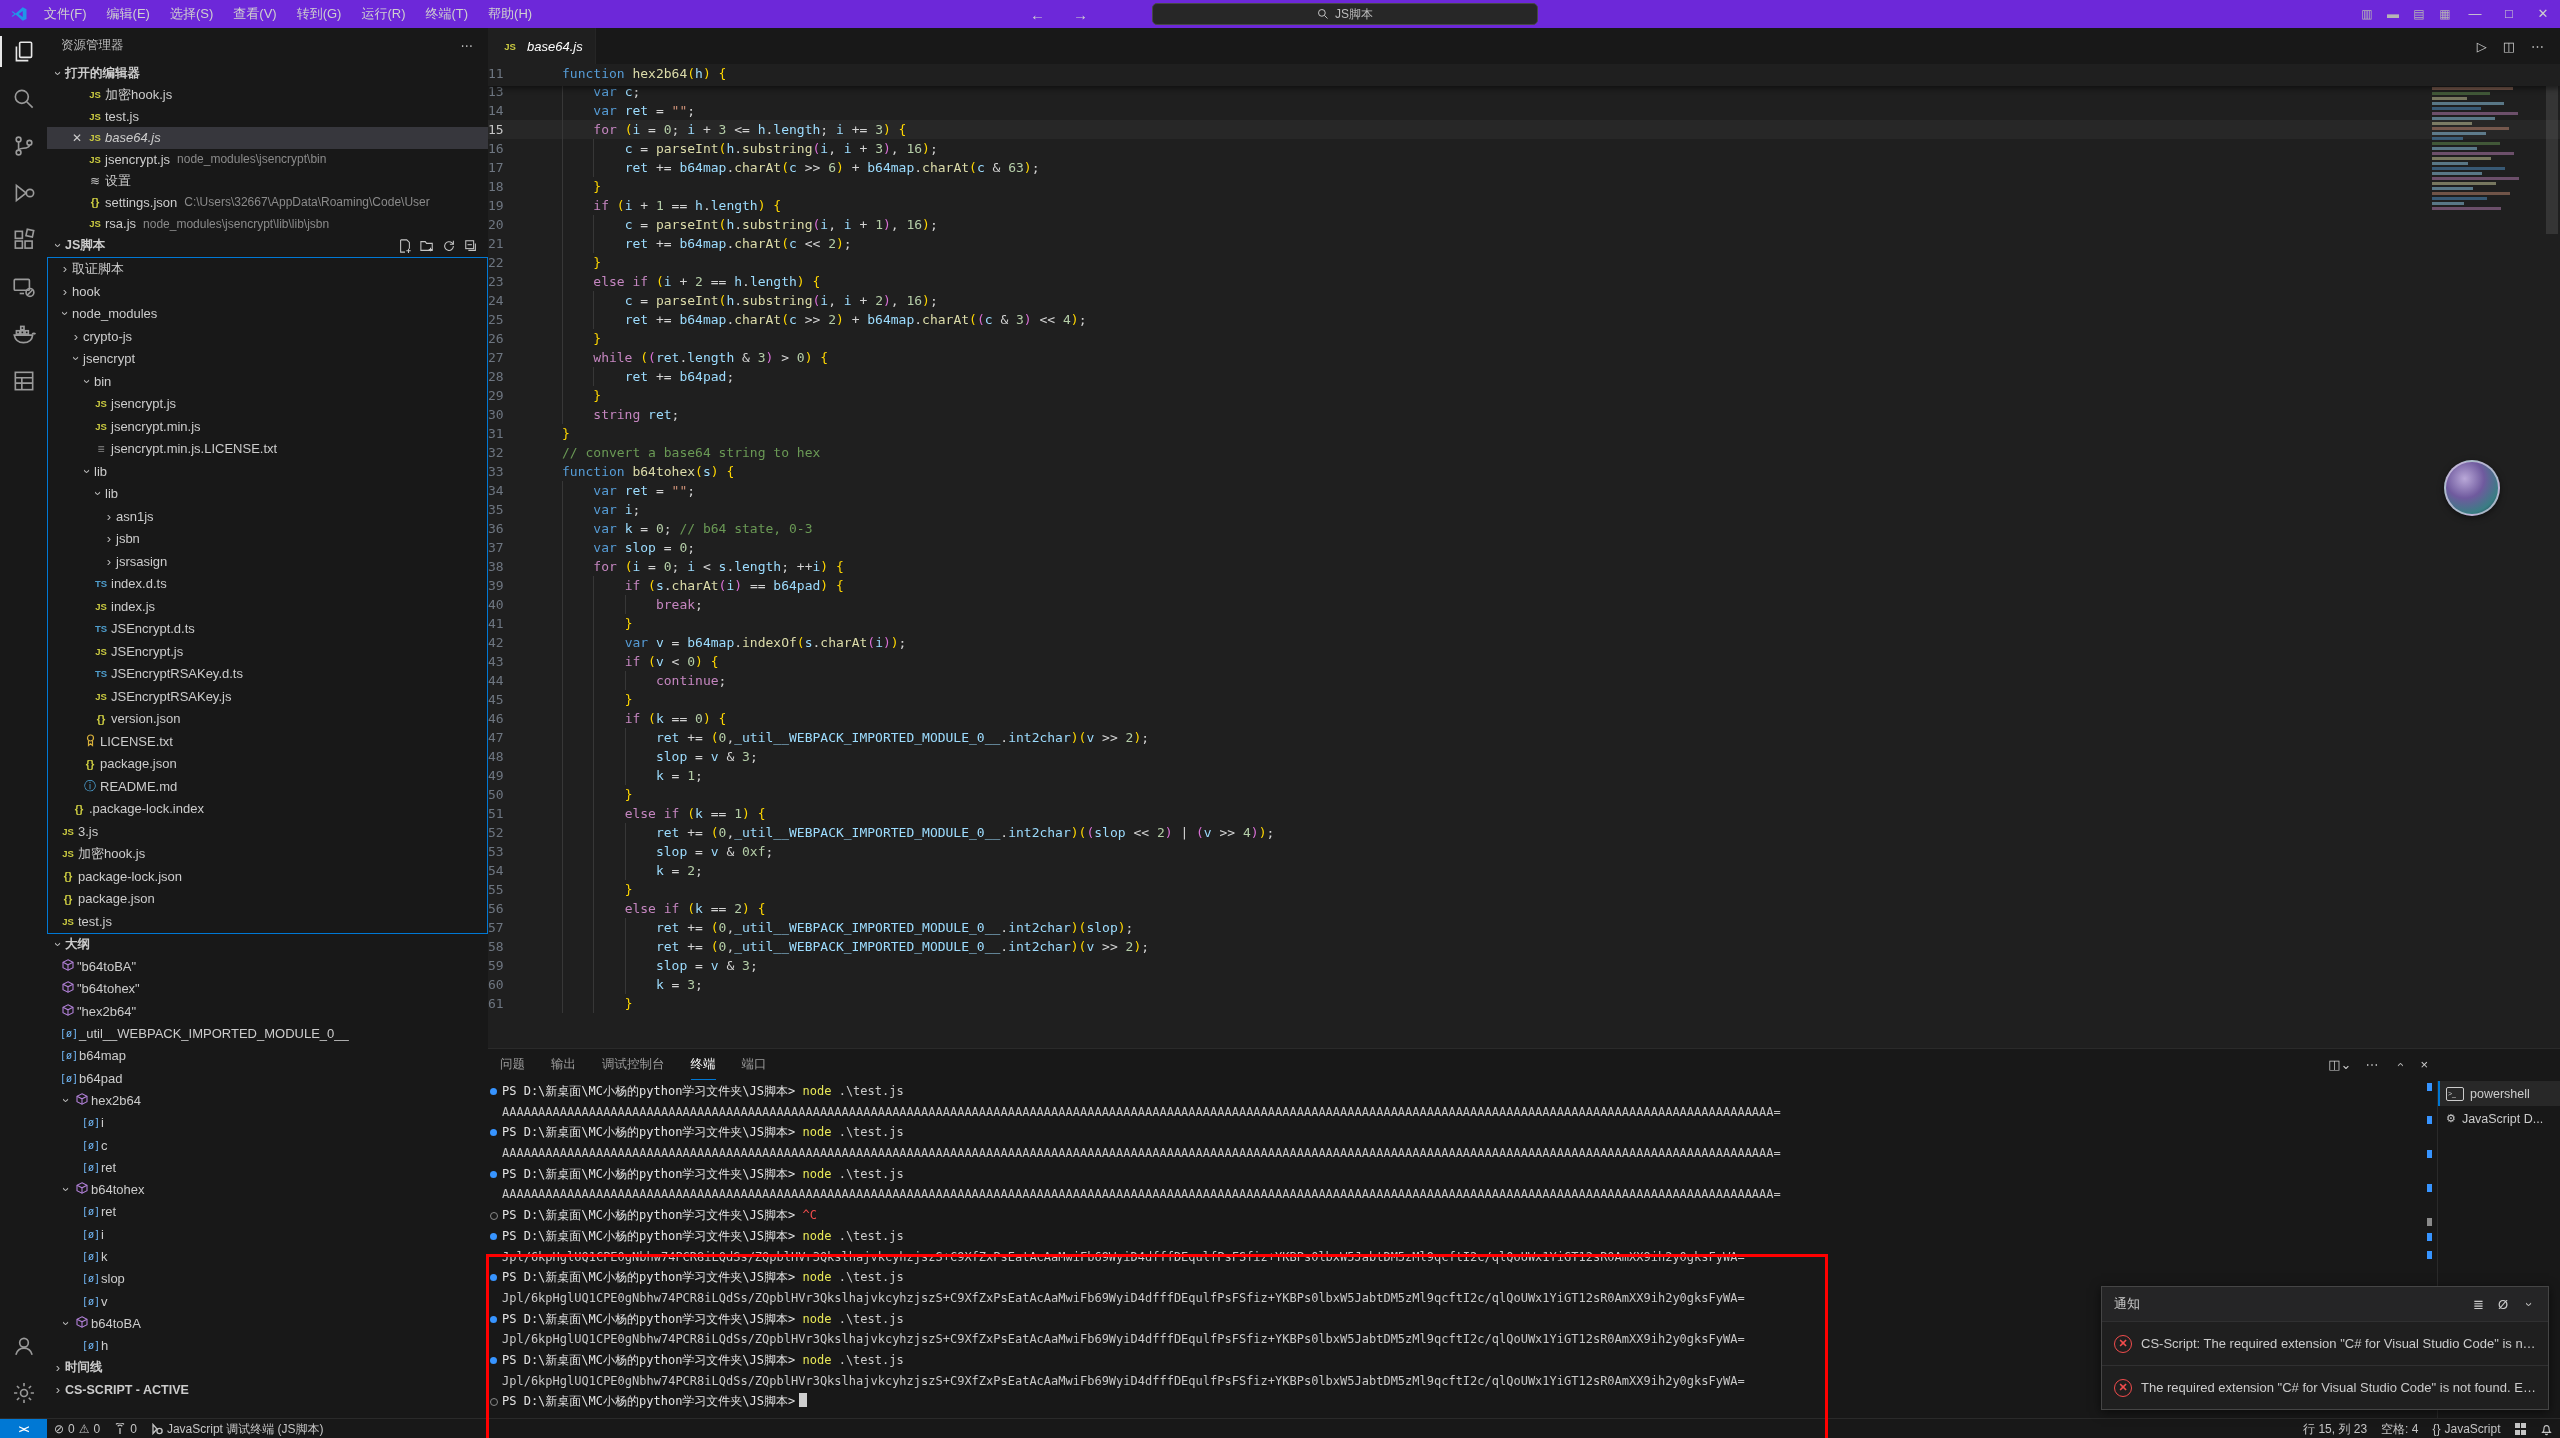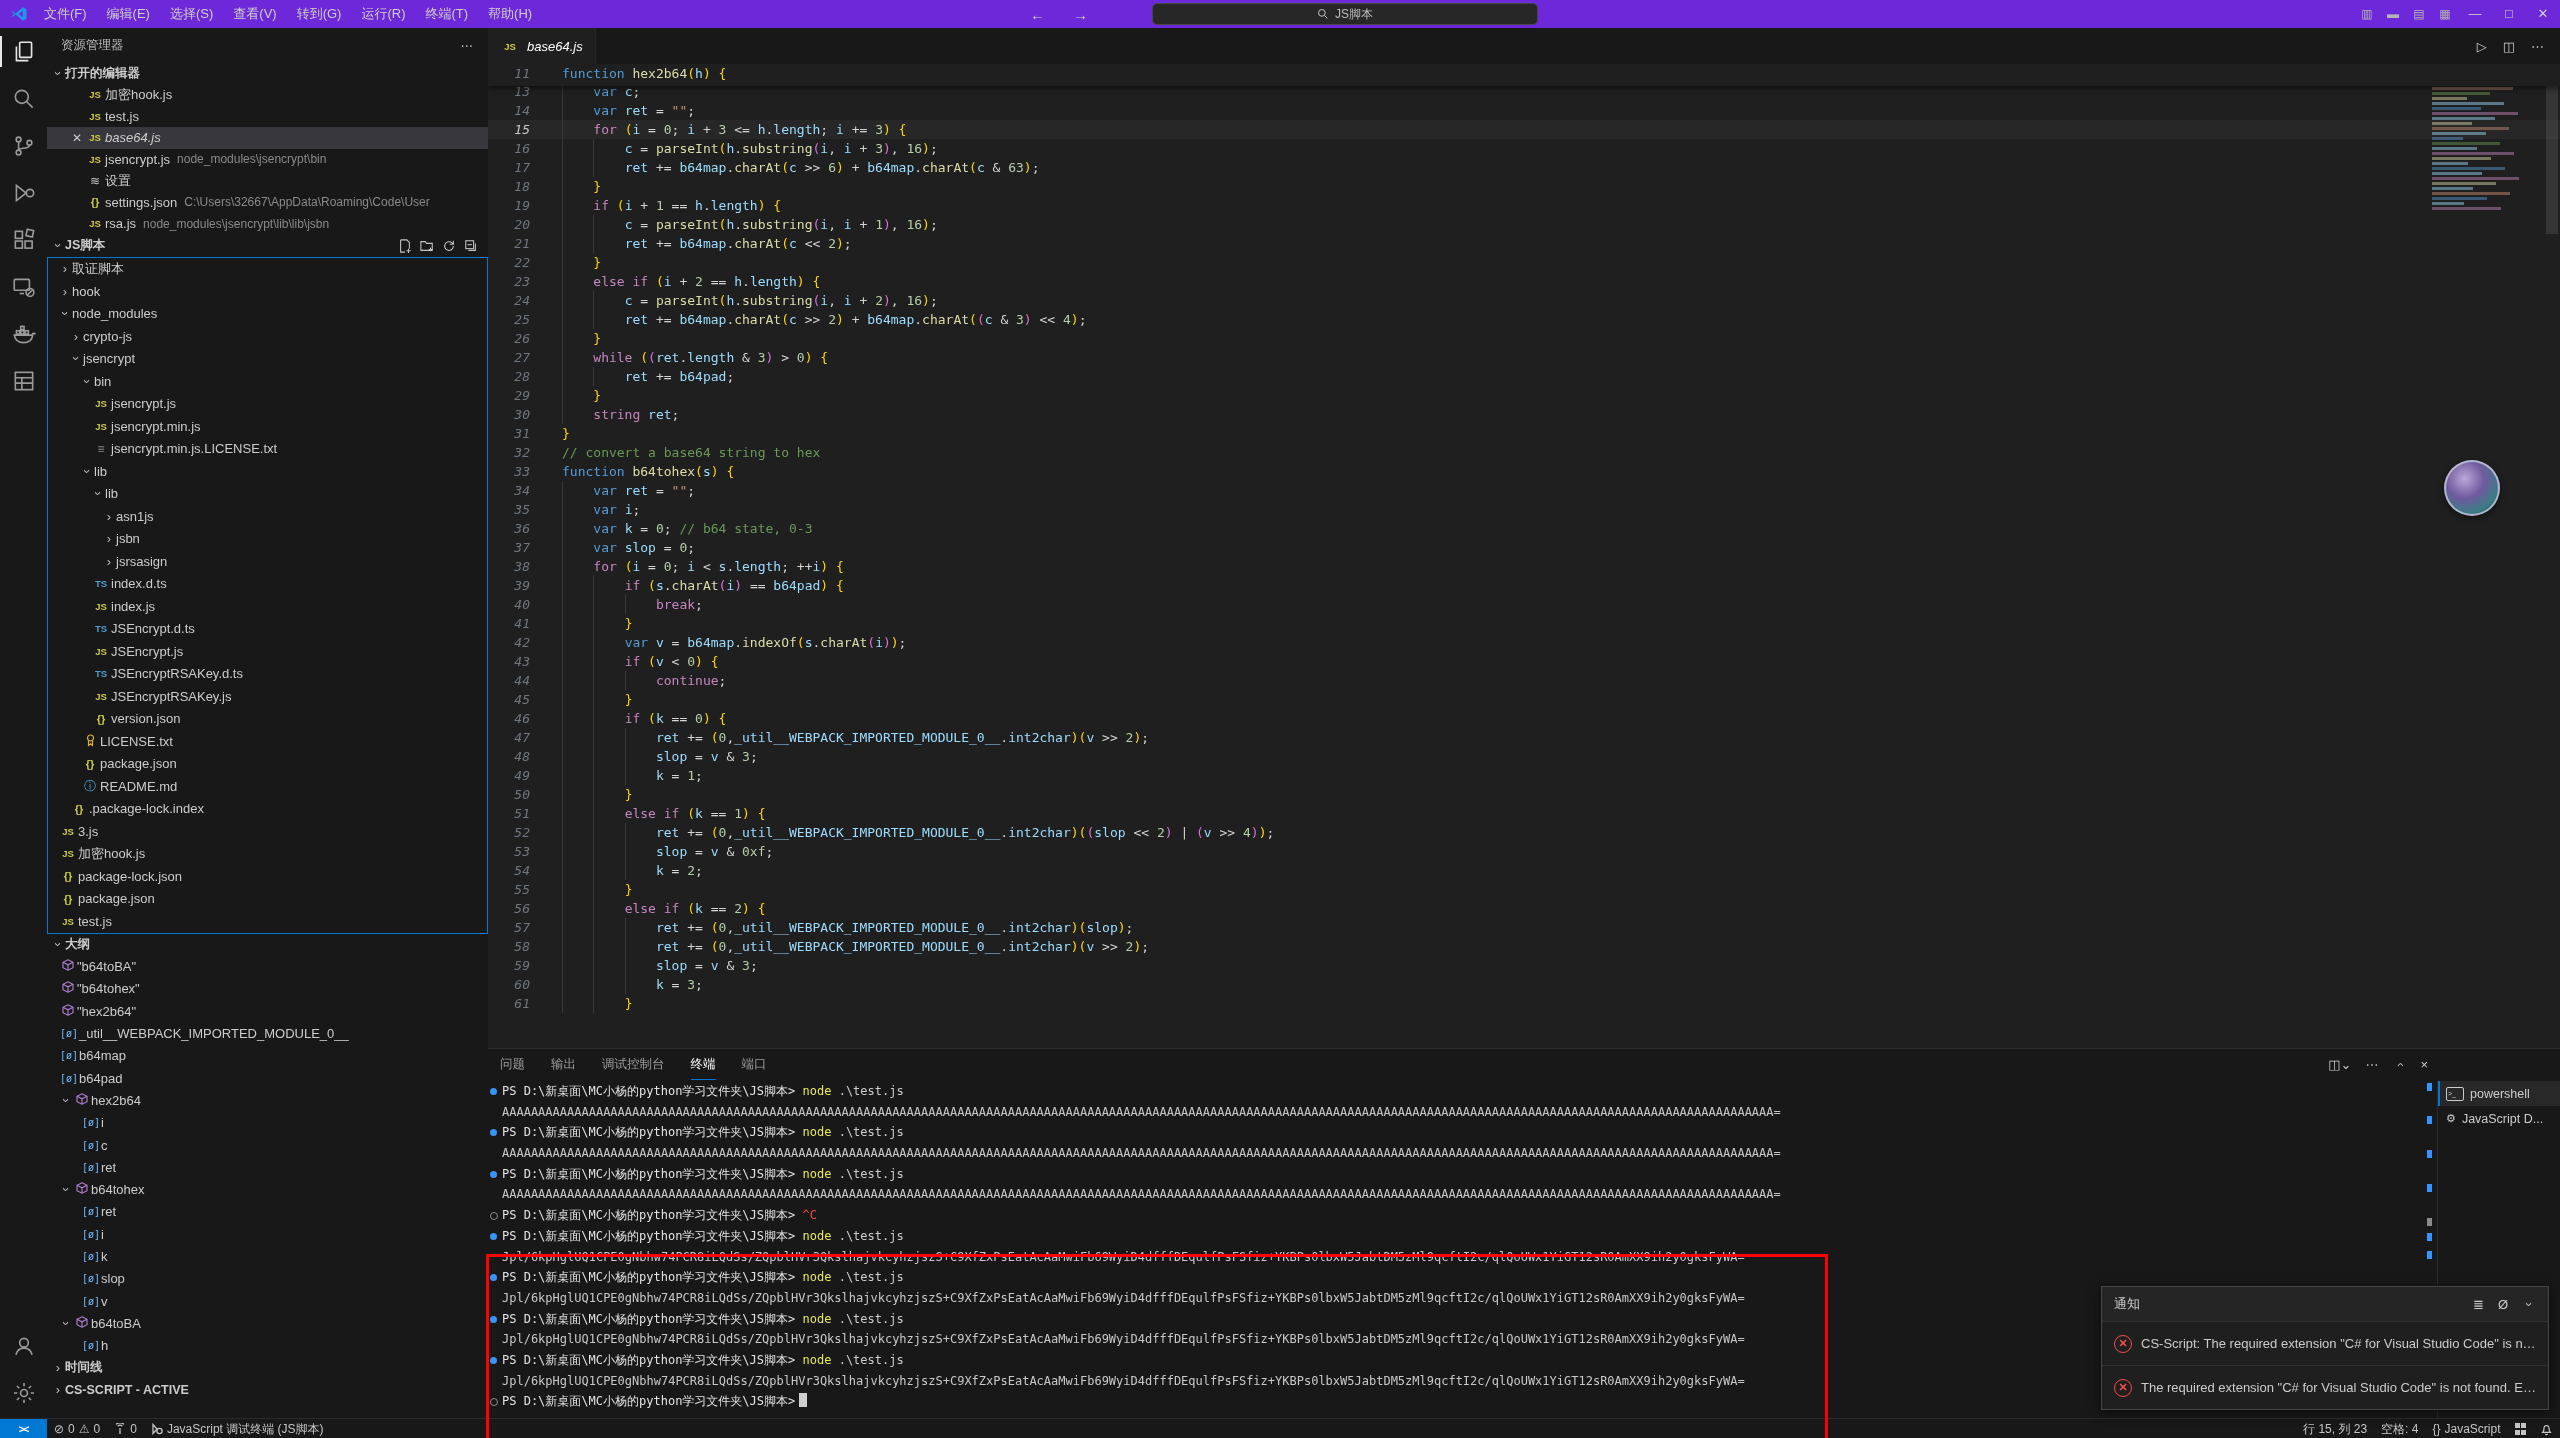--- a/index.html
+++ b/index.html
@@ -56,21 +56,21 @@
   #tabbar{left:0;top:0;width:2072px;height:36px;background:#181818;display:flex;}
   #tab0{height:36px;background:#1f1f1f;display:flex;align-items:center;padding:0 12px;gap:7px;border-right:1px solid #252525;}
   #tab0 .tname{color:#ffffff;font-style:italic;}
   #editoractions{position:absolute;right:16px;top:0;height:36px;display:flex;align-items:center;gap:16px;color:#cfcfcf;}
   #editor{left:0;top:36px;width:2072px;height:984px;overflow:hidden;}
   .codefont{font-family:"DejaVu Sans Mono",monospace;font-size:13px;}
   #sticky{position:absolute;left:0;top:0;width:2072px;height:22px;background:#1f1f1f;
           box-shadow:0 3px 5px rgba(0,0,0,.45);z-index:3;display:flex;}
   #codelines{position:absolute;left:0;top:18px;width:2072px;}
   .cl{height:19px;line-height:19px;white-space:pre;display:flex;}
-  .cl .gut{width:42px;flex:none;text-align:right;color:#6e7681;padding-right:0;font-style:italic;}
+  .cl .gut{width:42px;flex:none;color:#6e7681;padding-right:0;}
   .cl .ctext{padding-left:32px;color:#d4d4d4;}
   .cl.cur{background:rgba(120,120,120,.10);}
   .cl.cur .gut{color:#c6c6c6;}
   .ind{display:inline-block;white-space:pre;box-shadow:inset 1px 0 0 #373737;}
   #minimap{position:absolute;left:1944px;top:8px;width:92px;height:150px;opacity:.85;}
   #minimap .mrow{height:3px;margin-bottom:2px;}
   #edscroll{position:absolute;right:2px;top:0;width:12px;height:170px;background:rgba(121,121,121,.25);}
   #floatball{position:absolute;left:1956px;top:396px;width:52px;height:52px;border-radius:50%;
      background:radial-gradient(circle at 36% 32%,#b9a8d8,#6f5a9e 40%,#3a7d84 72%,#223d4d 95%);
      border:2px solid rgba(220,215,235,.7);box-shadow:0 2px 6px rgba(0,0,0,.5);}

